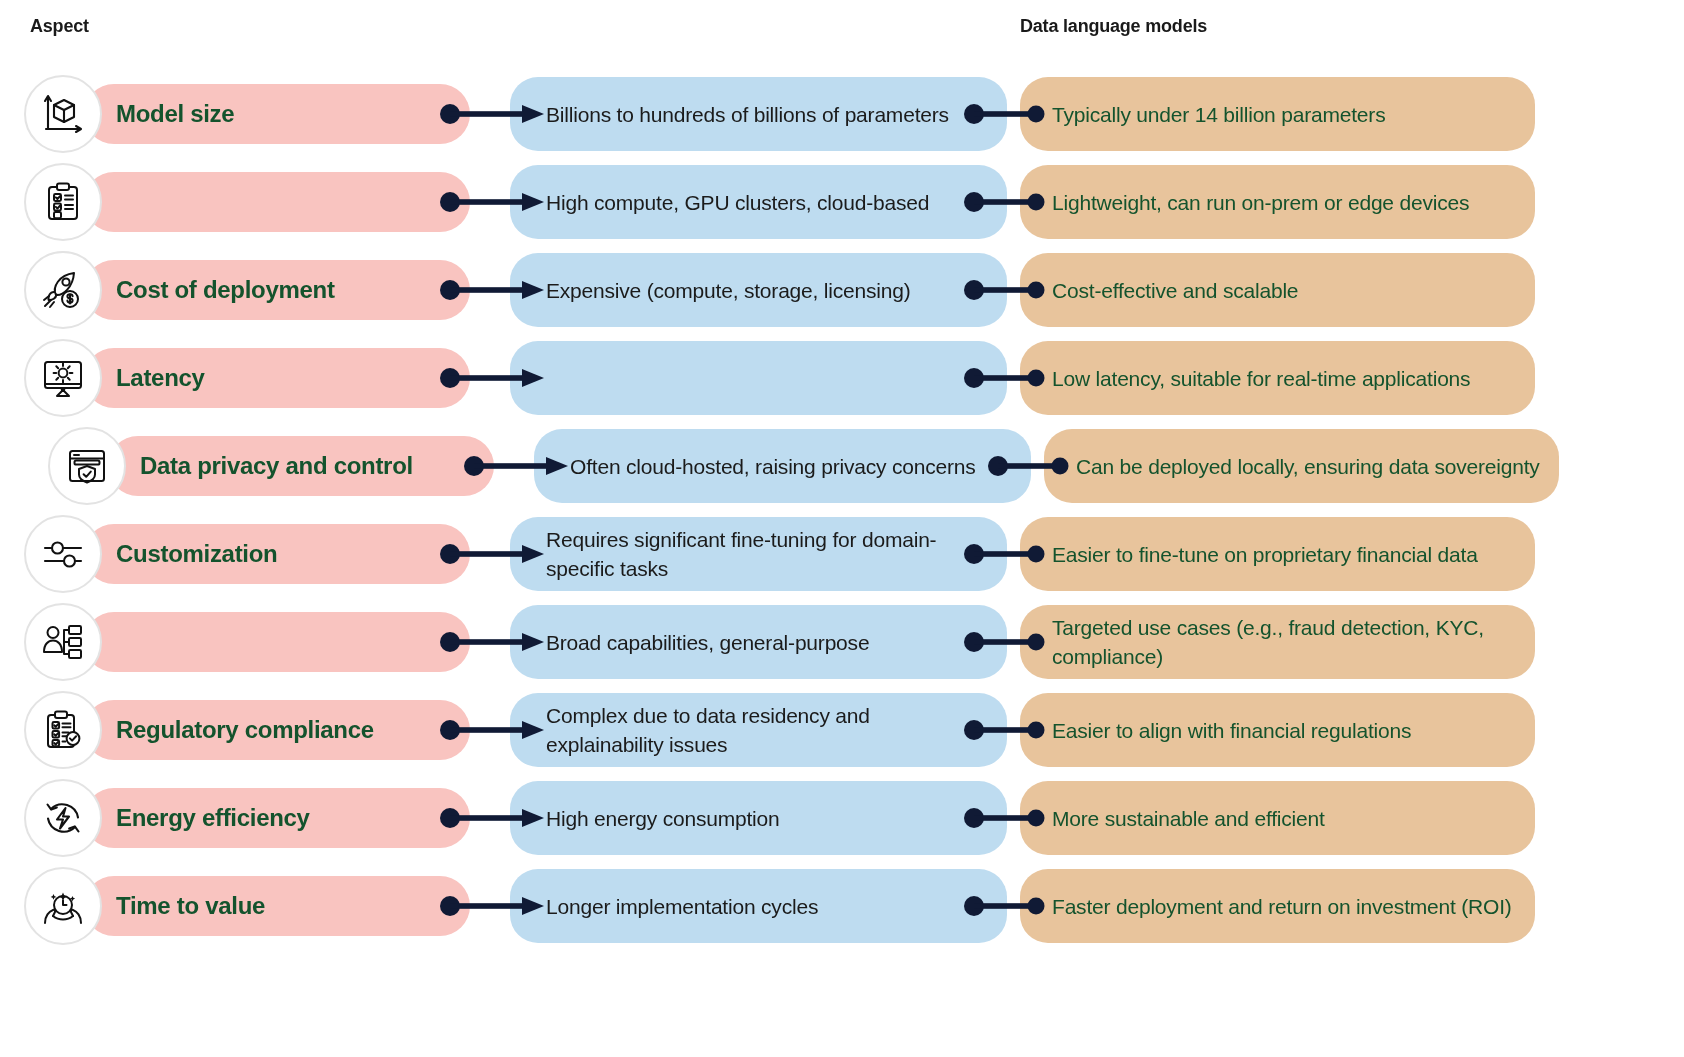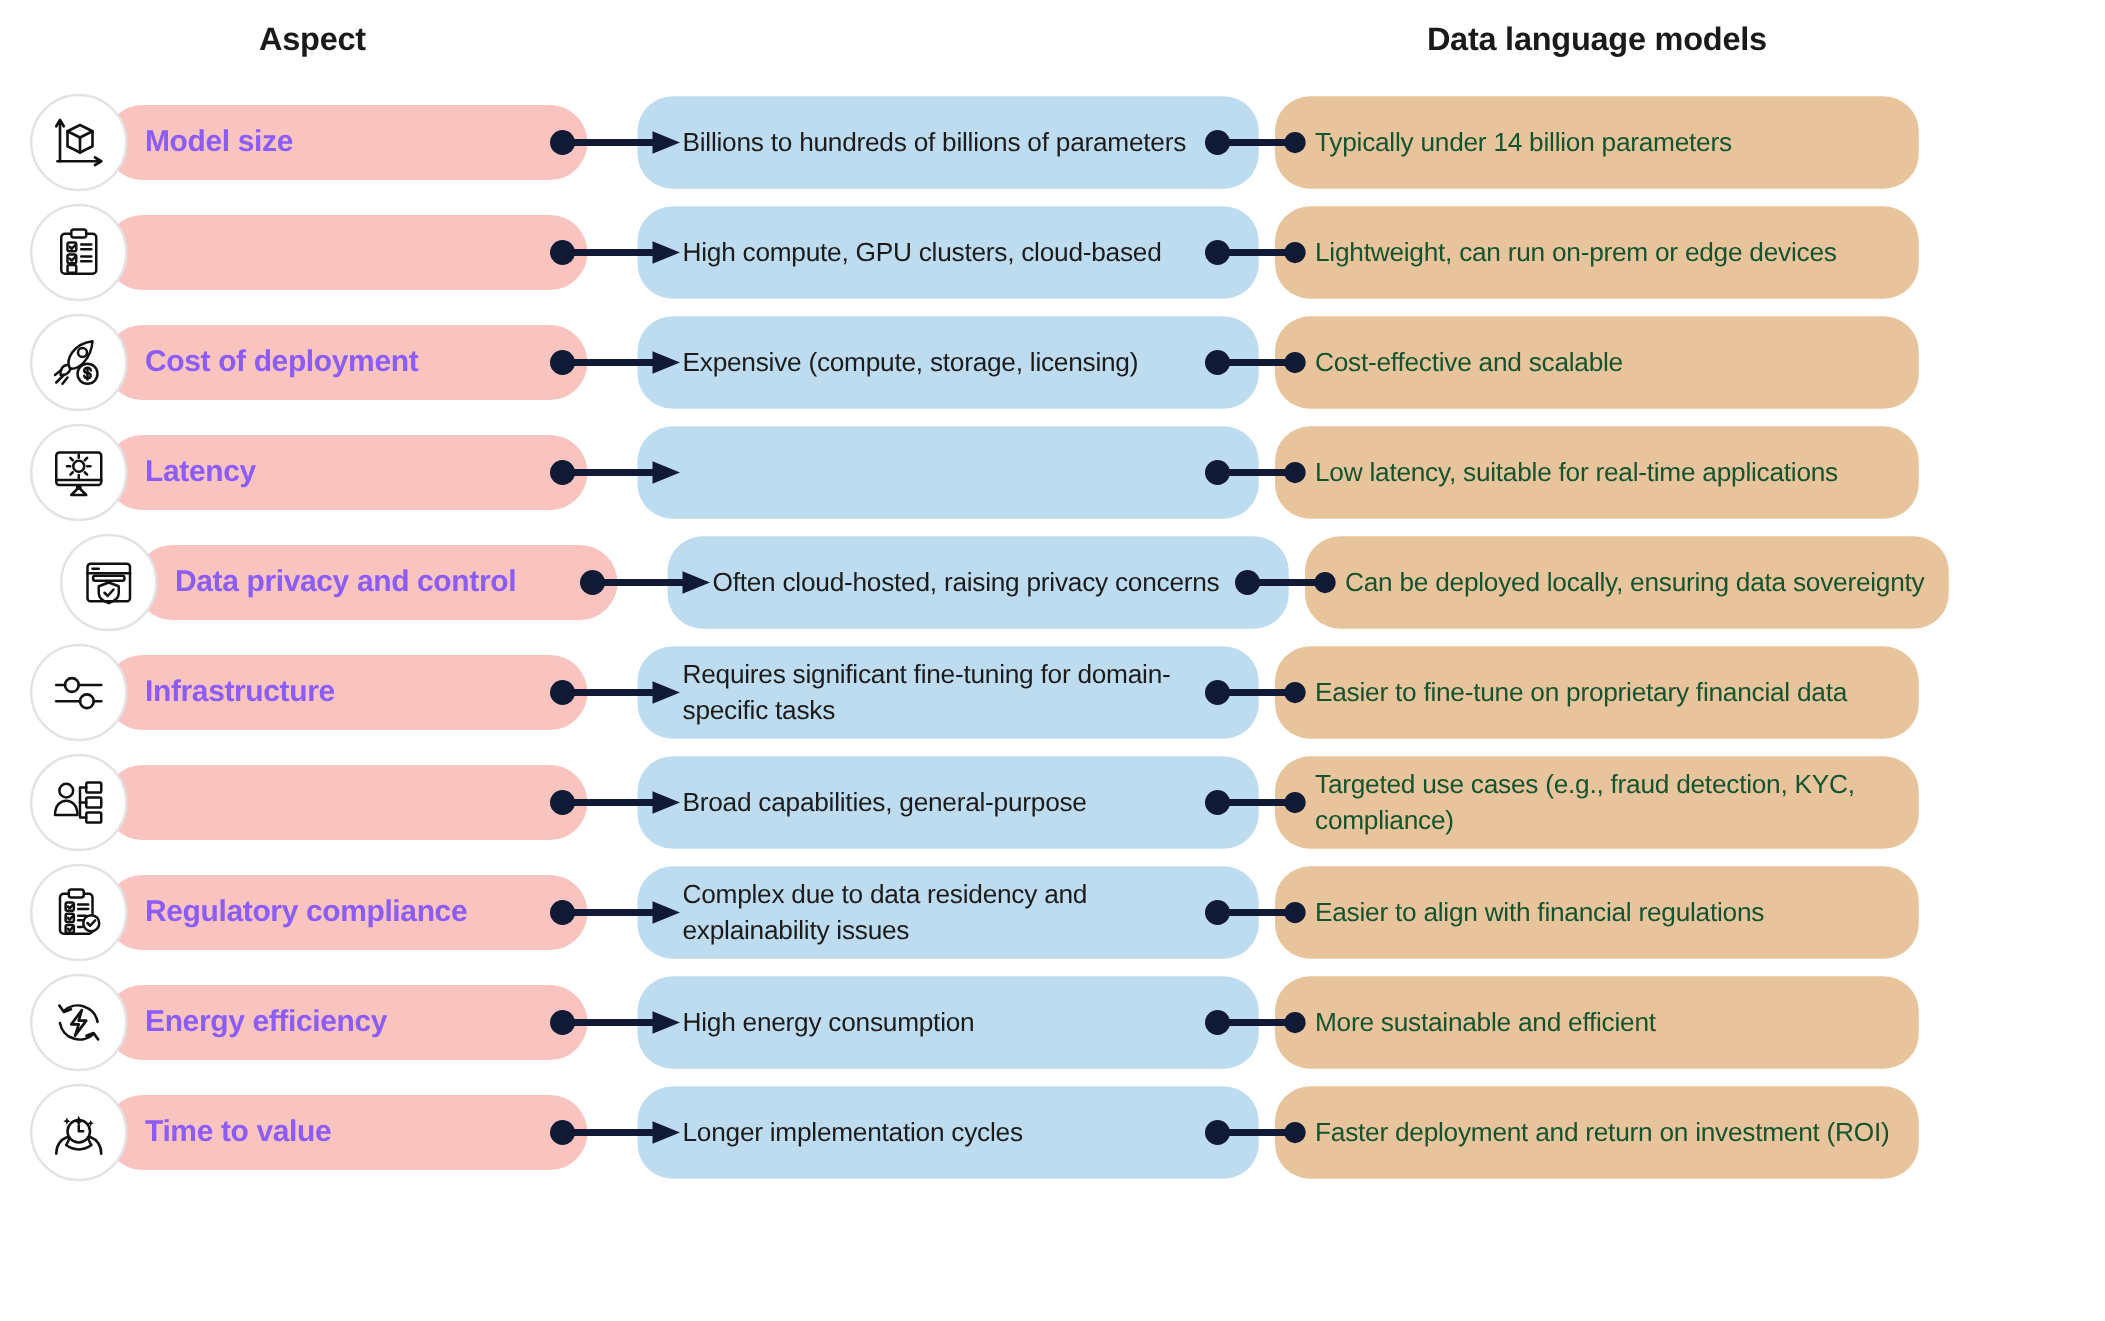--- a/index.html
+++ b/index.html
@@ -10,24 +10,24 @@
     font-family:"Liberation Sans", sans-serif;
     color:#231f20;
     overflow:hidden;
     position:relative;
   }
 
   
   .headers{position:absolute;top:16px;left:0;width:1684px;height:40px;}
   .hdr{
     position:absolute;
-    font-size:26px;font-weight:bold;
+    font-size:18px;font-weight:bold;
     letter-spacing:-0.2px;
     color:#1a1a1a;
-    text-align:center;
+    text-align:left;
     white-space:nowrap;
   }
   .hdr-aspect{left:30px;width:440px;}
   .hdr-llm{left:510px;width:497px;}
   .hdr-slm{left:1020px;width:515px;}
 
   
   .rows{position:absolute;top:0;left:0;width:1684px;height:1057px;}
   .row{position:absolute;left:0;width:1684px;height:78px;}
 
@@ -39,21 +39,21 @@
     background:#f9c4c0;
     border-radius:30px;
     box-sizing:border-box;
   }
   .aspect-label{
     position:absolute;
     left:116px;top:0;
     height:78px;
     display:flex;align-items:center;
     font-size:24px;font-weight:bold;
-    color:#8b5cf6;
+    color:#14532d;
     letter-spacing:-0.3px;
     white-space:nowrap;
     z-index:3;
   }
   .icon-circle{
     position:absolute;
     left:24px;top:0px;
     width:78px;height:78px;
     background:#ffffff;
     border:2.5px solid #e3e3e3;
@@ -295,21 +295,21 @@
      <div class="icon-circle">
         <svg width="46" height="46" viewBox="0 0 46 46" fill="none" stroke="#111" stroke-width="2.1" stroke-linecap="round" stroke-linejoin="round">
       <path d="M5 17 H12"></path>
           <circle cx="17.5" cy="17" r="5.5"></circle>
           <path d="M23 17 H41"></path>
       <path d="M5 30 H24"></path>
           <circle cx="29.5" cy="30" r="5.5"></circle>
           <path d="M35 30 H41"></path>
     </svg>
       </div>
-     <div class="aspect-label">Infrastructure</div>
+     <div class="aspect-label">Customization</div>
      <div class="conn conn-a">
         <svg width="110" height="24" viewBox="0 0 110 24">
     <circle cx="14" cy="12" r="10" fill="#101a35"></circle>
     <rect x="14" y="9.2" width="76" height="5.6" fill="#101a35"></rect>
     <path d="M86 3 L108 12 L86 21 Z" fill="#101a35"></path>
   </svg>
       </div>
      <div class="llm-box"></div>
      <div class="llm-text">Requires significant fine-tuning for domain-specific tasks</div>
      <div class="conn conn-b">

